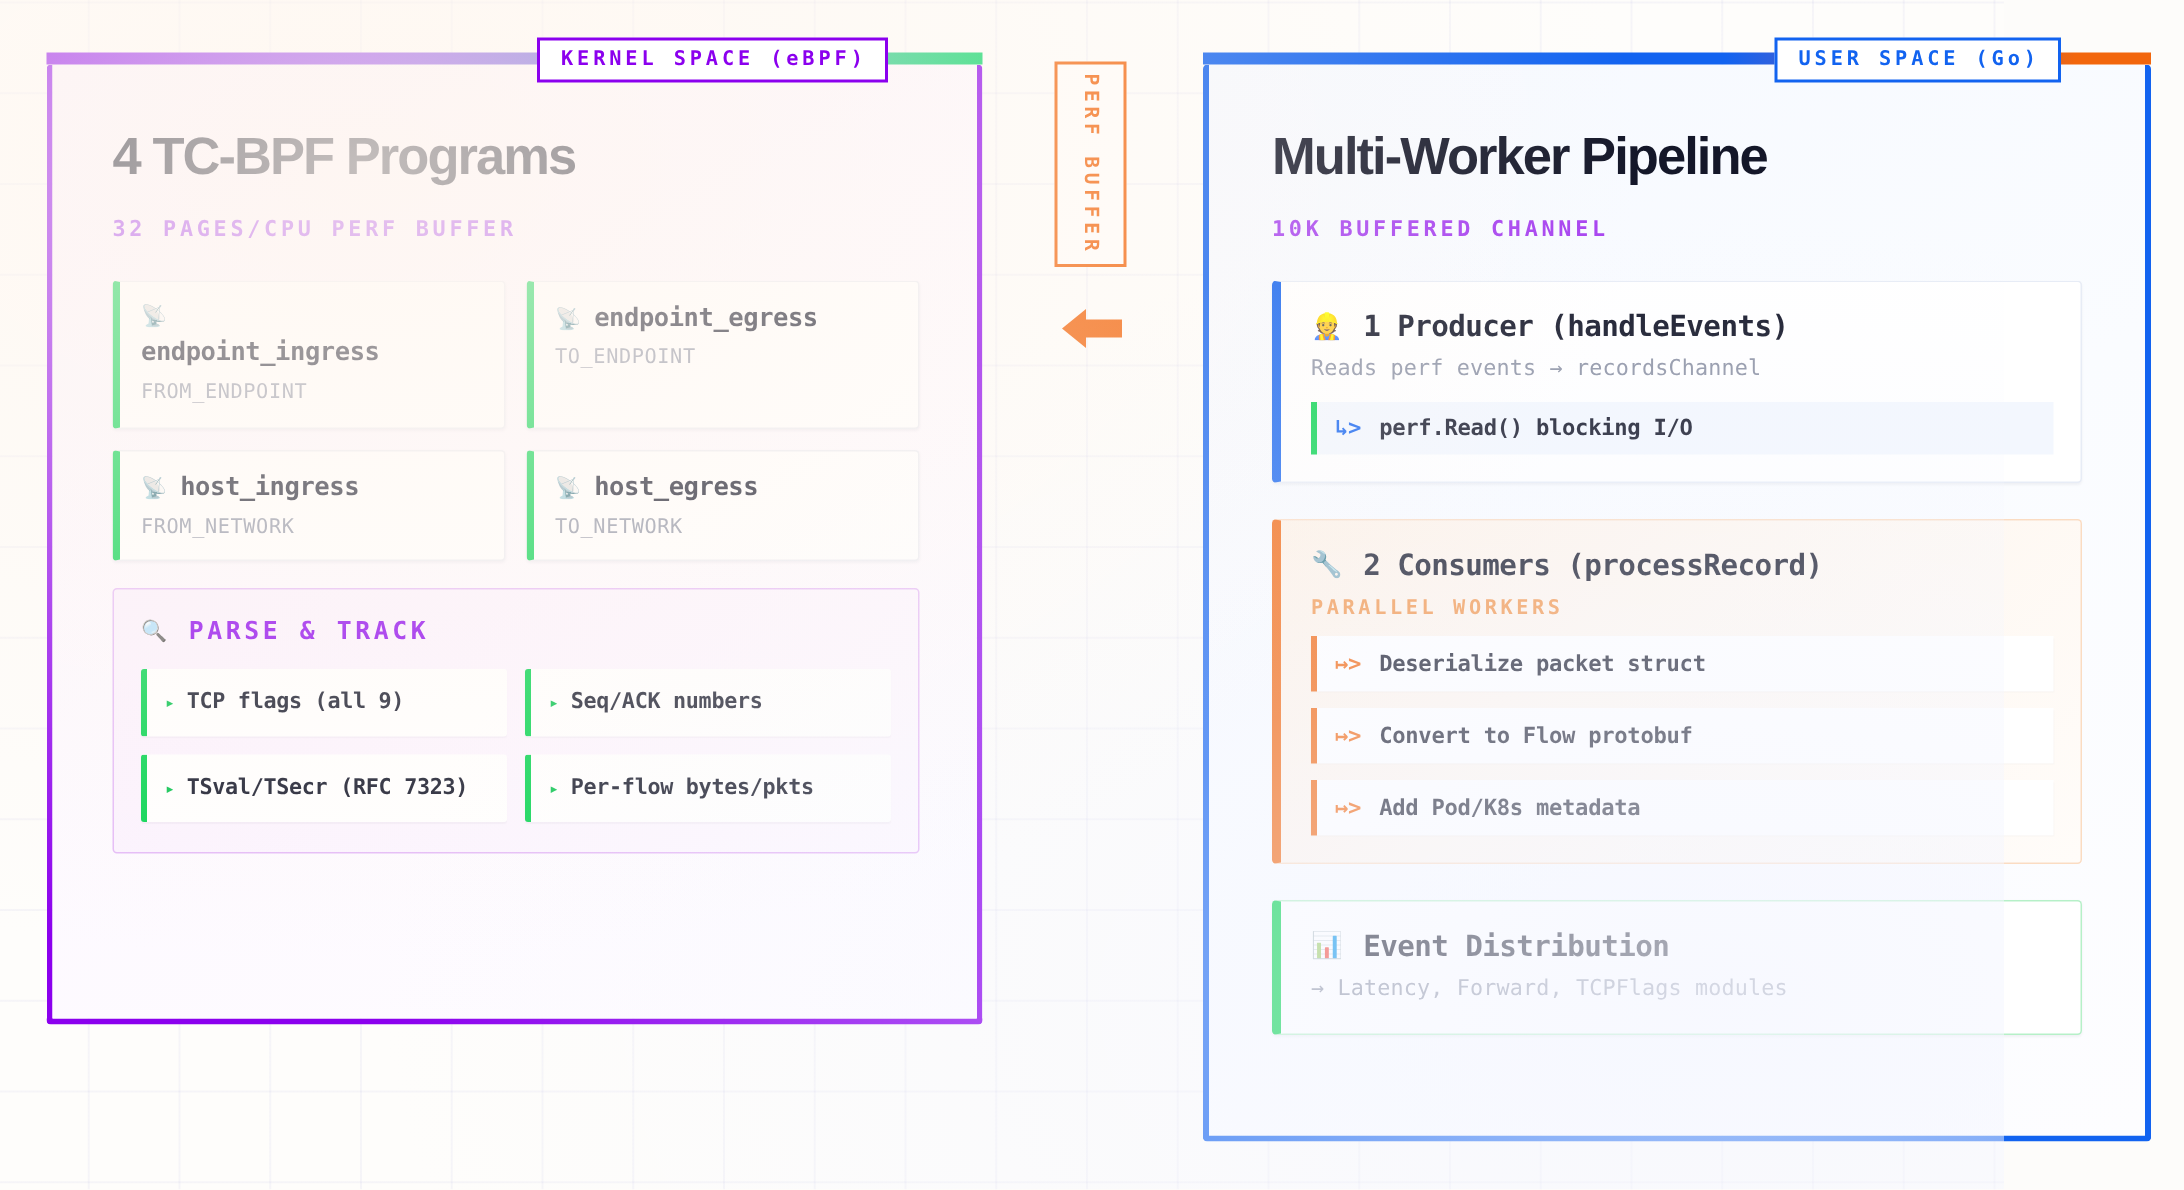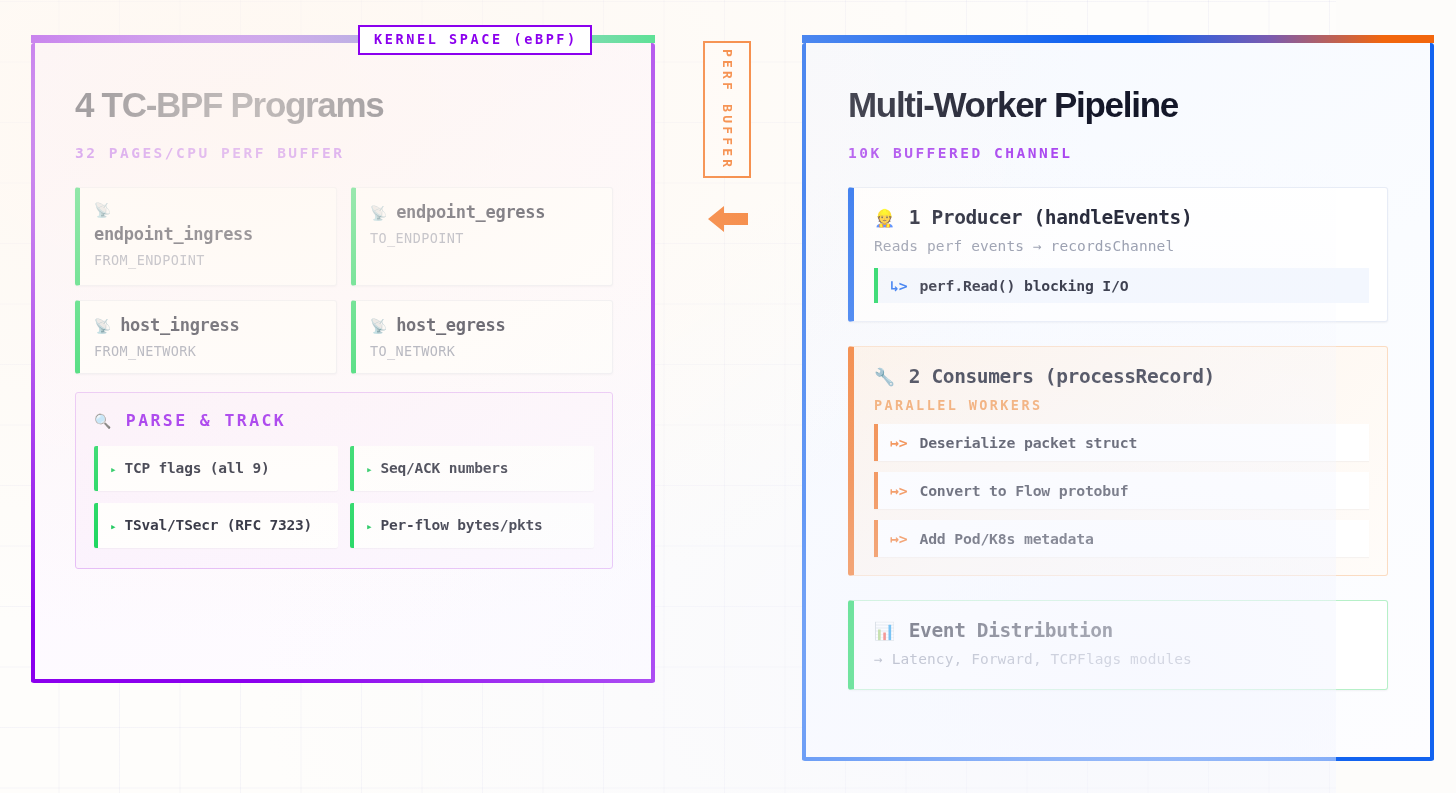--- a/index.html
+++ b/index.html
@@ -341,20 +341,21 @@
     <span id="perf-buffer-label">PERF BUFFER</span>
   </div>
 
   <svg id="perf-arrow" viewBox="0 0 44 34">
     <path d="M2 17 L18 4 L18 11 L42 11 L42 23 L18 23 L18 30 Z" fill="#f2660d"></path>
   </svg>
 
   <div class="panel" id="user-panel">
     <div id="user-topbar"></div>
 
+    <div class="panel-badge" id="user-badge">USER SPACE (Go)</div>
 
     <div id="user-inner">
       <h1 class="panel-title">Multi-Worker Pipeline</h1>
       <p class="panel-sub" id="user-sub">10K BUFFERED CHANNEL</p>
 
       <div class="stage" id="producer-card">
         <div class="stage-head">
           <span class="emo">👷</span>
           <span>1 Producer (handleEvents)</span>
         </div>

